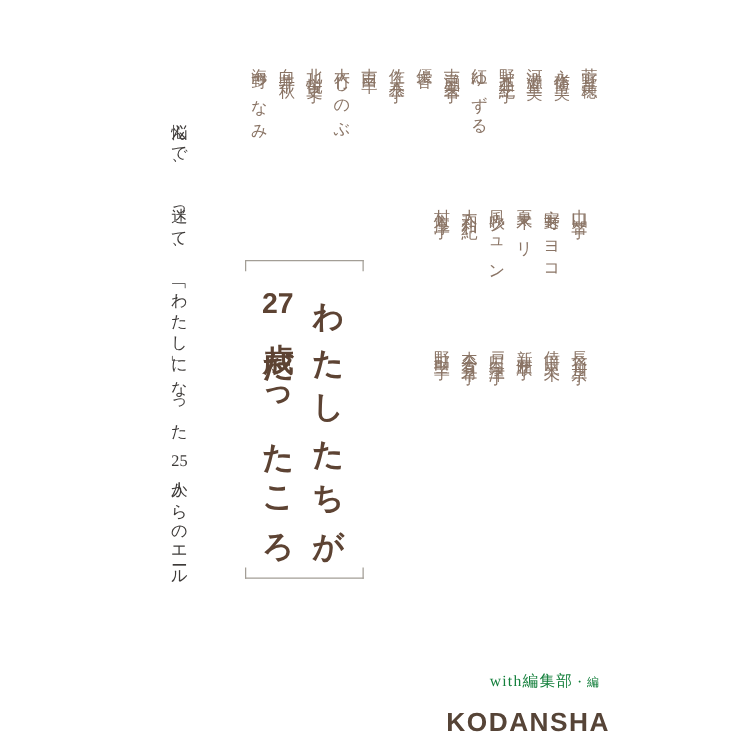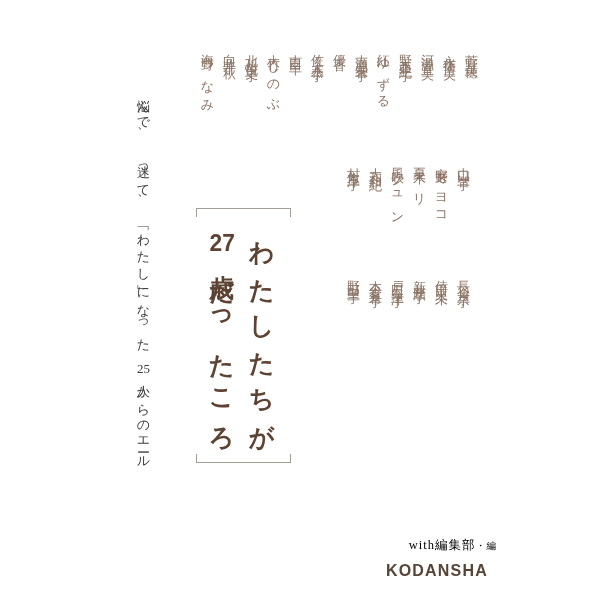--- a/index.html
+++ b/index.html
@@ -92,36 +92,36 @@
     line-height: 40px;
     white-space: nowrap;
   }
   .title .title-col2 { padding-top: 7px; }
   .title .tcy { font-size: 23px; }
 
   
   .editor-credit {
     position: absolute;
     top: 524px;
-    right: 104px;
-    color: #000000;
+    right: 121px;
+    color: #15803d;
     font-size: 12.5px;
     letter-spacing: 1px;
     white-space: nowrap;
   }
   .editor-credit .editor-suffix { font-size: 9.5px; letter-spacing: 0; }
   .editor-credit .editor-sep { font-size: 10px; }
 
   .publisher {
     position: absolute;
     top: 546px;
     right: 112px;
     color: #564437;
     font-family: "Liberation Sans", "DejaVu Sans", sans-serif;
-    font-size: 16px;
+    font-size: 21px;
     font-weight: bold;
     letter-spacing: 1.2px;
     white-space: nowrap;
   }
 </style>
 </head>
 <body>
 
 <div class="cover">
 

